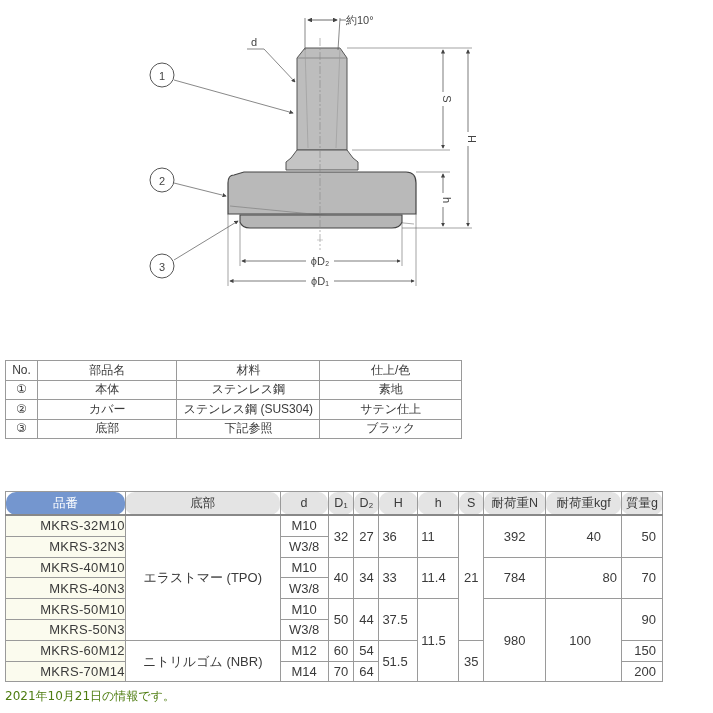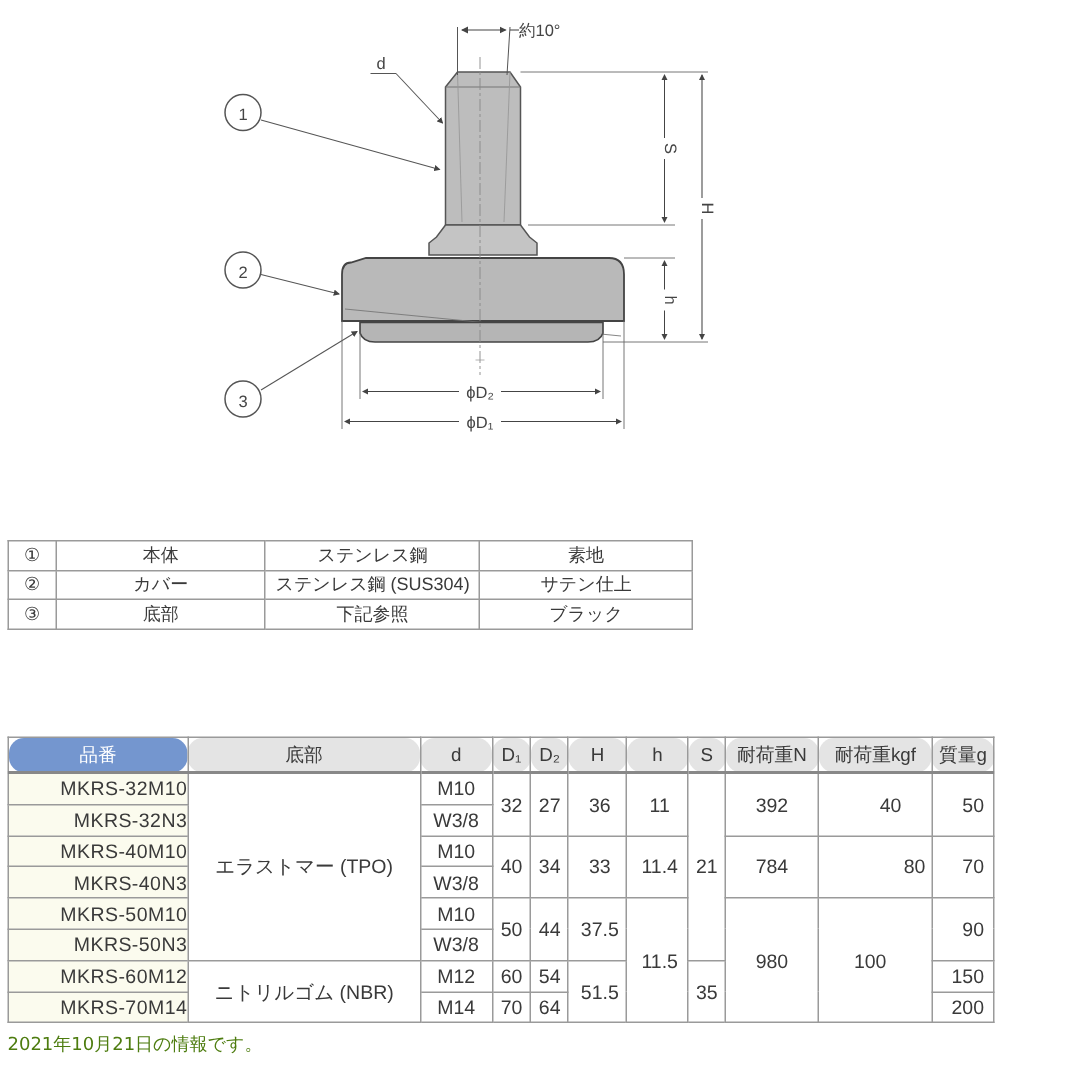--- a/index.html
+++ b/index.html
@@ -15,21 +15,21 @@
 
   .parts { left:5px; top:360px; width:457px; font-size:12px; border:1.5px solid #888; }
   .parts td, .parts th { height:18.5px; line-height:17px; }
   .parts th { background:#ffffff; }
 
   .spec { left:5px; top:491px; width:658px; font-size:13px; border:1.5px solid #888; }
   .spec th { background:#e4e4e4; height:22px; font-size:12.5px; }
   .spec th.pn { background:#7496cf; color:#ffffff; }
   .spec td { height:19.8px; line-height:19px; background:#fff; }
   .spec td.pn { background:#fbfbee; text-align:right; padding-left:4px; letter-spacing:0.3px; }
-  .spec td.l { text-align:center; padding-left:3px; }
+  .spec td.l { text-align:left; padding-left:3px; }
   .spec td.r { text-align:right; padding-right:6px; }
   .spec tr.hdr th { border-bottom:2px solid #888;border-radius:10px; }
 
   .note { position:absolute; left:5px; top:688px; font-size:12px; color:#4d7c0f;
           font-family:"DejaVu Sans",sans-serif; }
 </style>
 </head>
 <body>
 
 <div class="drawing">
@@ -115,20 +115,26 @@
 </div>
 
 <table class="parts">
   <colgroup>
       <col style="width:32px">
       <col style="width:140px">
       <col style="width:143px">
       <col style="width:142px">
     </colgroup>
   <tbody>
+      <tr>
+    <th>No.</th>
+    <th>部品名</th>
+    <th>材料</th>
+    <th>仕上/色</th>
+  </tr>
   <tr>
     <td>①</td>
     <td>本体</td>
     <td>ステンレス鋼</td>
     <td>素地</td>
   </tr>
   <tr>
     <td>②</td>
     <td>カバー</td>
     <td>ステンレス鋼 (SUS304)</td>

